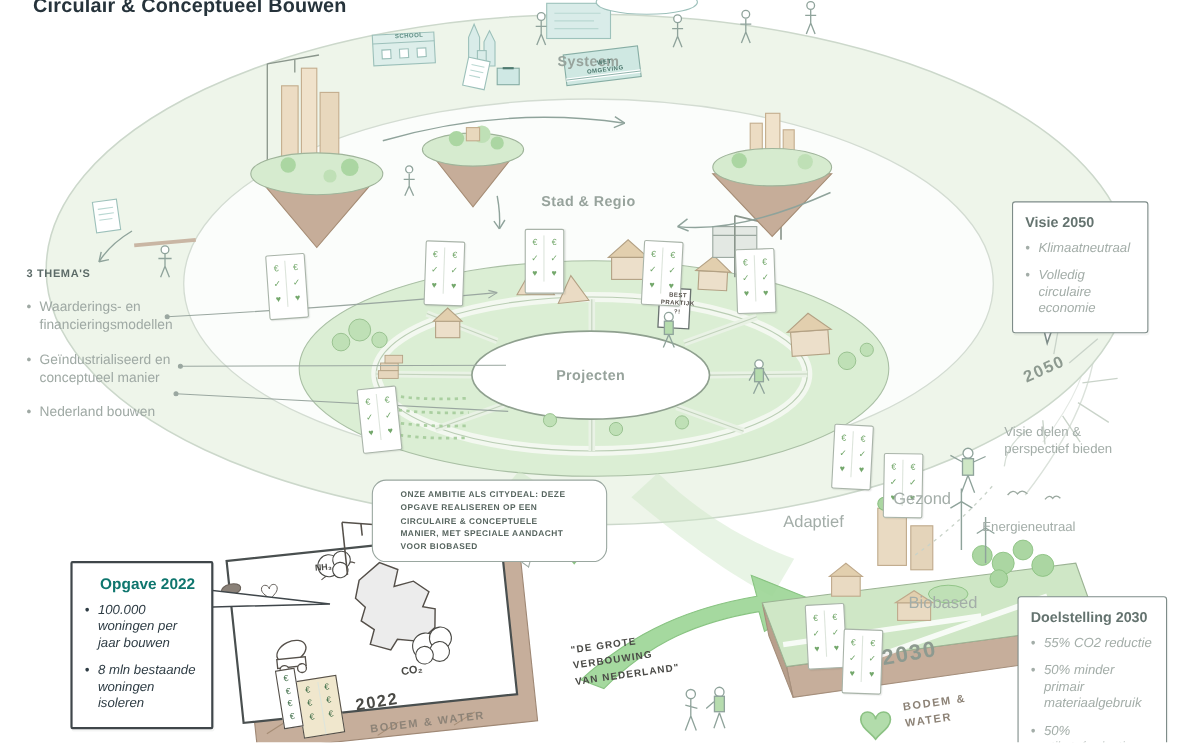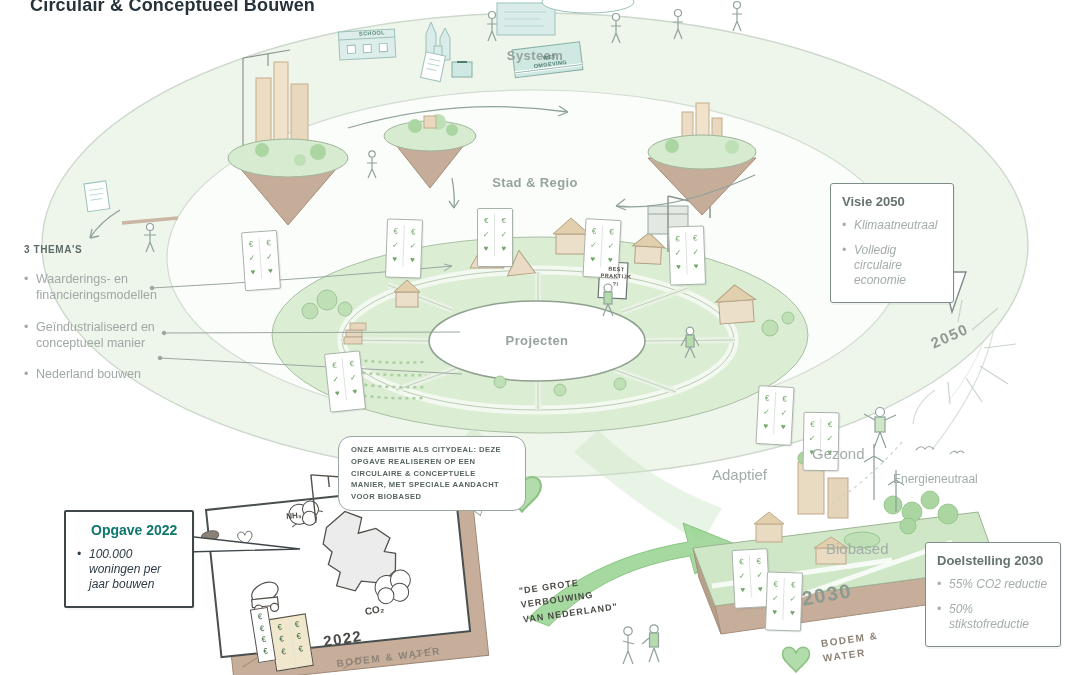--- a/index.html
+++ b/index.html
@@ -28,21 +28,21 @@
   .callout.dark li{color:#2e3c44;font-size:12px;}
   
   .glabel{color:#a3ada8;font-size:15px;z-index:4;}
   .glabel.small{font-size:12px;}
   
   .hand{font-weight:700;color:#8d9a90;letter-spacing:1.5px;transform-origin:left top;z-index:4;}
   .hand.dark{color:#4a4a46;}
   .hand.brown{color:#8d8377;}
   
   .bubble{left:338px;top:436px;width:162px;background:#fff;border:1.5px solid #9aa7a0;border-radius:13px;
-          padding:7px 12px;font-size:7.6px;font-weight:700;letter-spacing:.45px;line-height:1.55;
+          padding:7px 25px;font-size:7.6px;font-weight:700;letter-spacing:.45px;line-height:1.55;
           color:#57655f;text-transform:uppercase;z-index:4;}
   .bubble-tail{left:470px;top:498px;width:13px;height:13px;background:#fff;border-right:1.5px solid #9aa7a0;
           border-bottom:1.5px solid #9aa7a0;transform:rotate(35deg) skewX(20deg);z-index:3;}
   
   .scorecard{position:absolute;width:34px;height:52px;background:#fff;border:1px solid #a9b4a9;border-radius:2px;
              display:flex;justify-content:space-evenly;align-items:flex-start;padding-top:5px;
              box-shadow:1px 1px 1px rgba(60,70,60,.10);z-index:2;}
   .sc-col{font-size:8px;line-height:1.75;color:#74a86c;text-align:center;white-space:pre-line;}
   .sc-col + .sc-col{border-left:1px solid #dde5dc;padding-left:5px;}
   .eurocard{position:absolute;width:36px;height:48px;background:#f0e7cd;border:1.5px solid #55504a;
@@ -431,46 +431,50 @@
 
 <div class="abs themes">
   <h2>3 THEMA'S</h2>
   <ul>
     <li>Waarderings- en financieringsmodellen</li>
     <li>Geïndustrialiseerd en conceptueel manier</li>
     <li>Nederland bouwen</li>
   </ul>
 </div>
 
-<div class="callout" style="left:830px;top:183px;width:100px;">
+<div class="callout" style="left:920px;top:183px;width:100px;">
   <h3>Visie 2050</h3>
   <ul>
     <li>Klimaatneutraal</li>
     <li>Volledig circulaire economie</li>
   </ul>
 </div>
 
 <div class="callout dark" style="left:64px;top:510px;width:104px;">
   <h3>Opgave 2022</h3>
   <ul>
     <li>100.000 woningen per jaar bouwen</li>
+    <li>8 mln bestaande woningen isoleren</li>
   </ul>
 </div>
 
 <div class="callout" style="left:925px;top:542px;width:112px;">
   <h3>Doelstelling 2030</h3>
   <ul>
     <li>55% CO2 reductie</li>
+    <li>50% minder primair materiaalgebruik</li>
     <li>50% stikstofreductie</li>
   </ul>
 </div>
 
 <div class="abs bubble">Onze ambitie als Citydeal: deze opgave realiseren op een circulaire &amp; conceptuele manier, met speciale aandacht voor biobased</div>
 <div class="abs bubble-tail"></div>
 
+<div class="abs glabel small pre" style="left:913px;top:384px;width:120px;line-height:1.35;">Visie delen &amp;
+perspectief bieden</div>
 <div class="abs glabel" style="left:812px;top:445px;">Gezond</div>
 <div class="abs glabel" style="left:712px;top:466px;">Adaptief</div>
 <div class="abs glabel small" style="left:893px;top:472px;">Energieneutraal</div>
 <div class="abs glabel" style="left:826px;top:540px;">Biobased</div>
 
 <div class="abs hand" style="left:928px;top:336px;font-size:15px;transform:rotate(-24deg);">2050</div>
 <div class="abs hand" style="left:800px;top:588px;font-size:20px;transform:rotate(-10deg);">2030</div>
 <div class="abs hand dark" style="left:322px;top:633px;font-size:15px;transform:rotate(-9deg);">2022</div>
 <div class="abs hand dark pre" style="left:518px;top:584px;font-size:9px;line-height:1.6;text-transform:uppercase;transform:rotate(-8deg);letter-spacing:1px;">"De grote
 verbouwing

